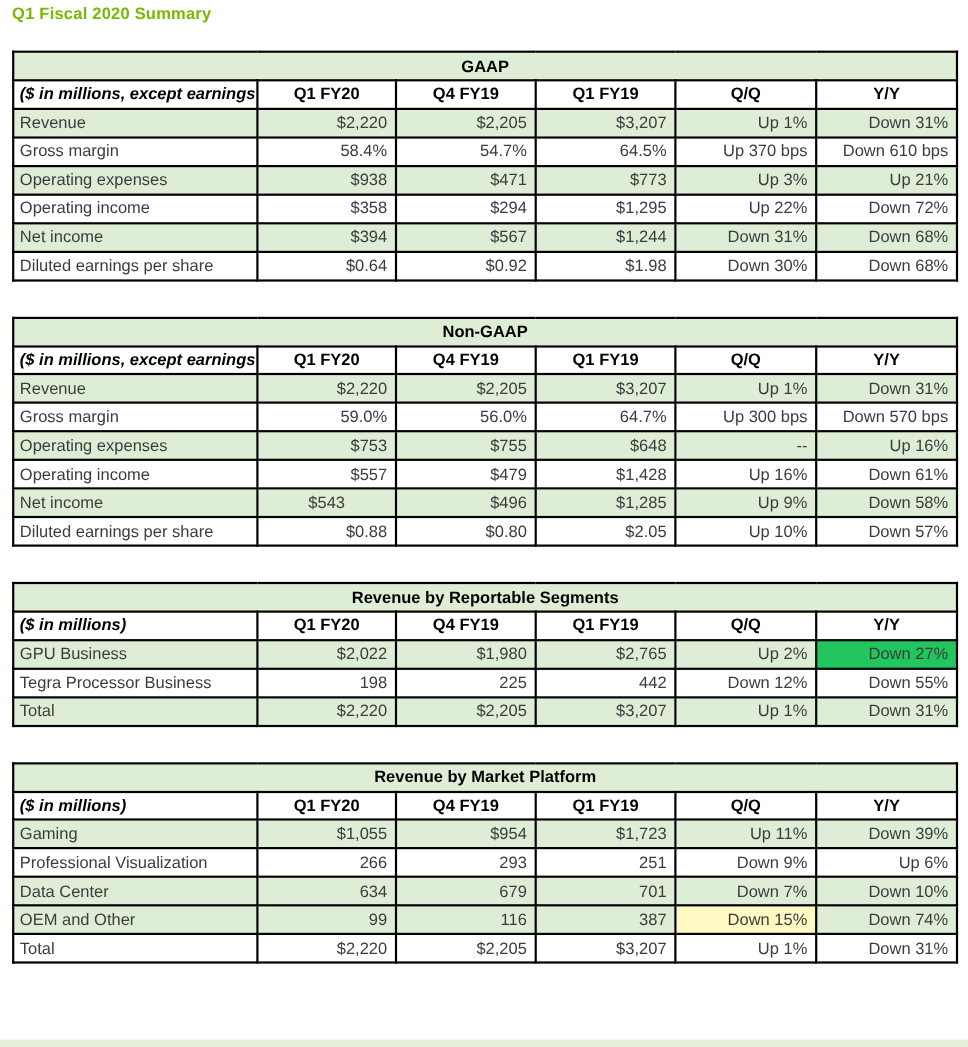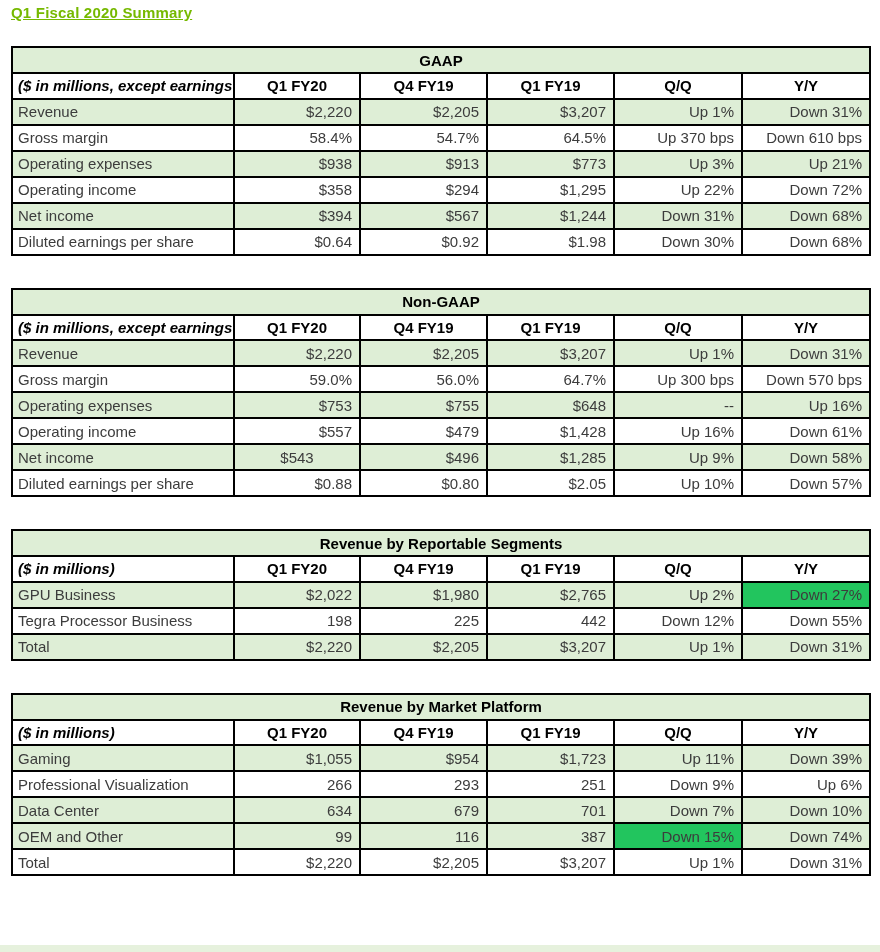--- a/index.html
+++ b/index.html
@@ -14,21 +14,20 @@
     position: relative;
     overflow: hidden;
   }
   .page {
     padding: 4px 10px 0 11px;
   }
   .page-title {
     display: inline-block;
     font-size: 15px;
     font-weight: 700;
-    text-decoration: underline;
     letter-spacing: 0.2px;
     cursor: pointer;
   }
   #tables {
     margin-top: 24px;
   }
   table.fin-table {
     border-collapse: collapse;
     table-layout: fixed;
     width: 858px;
@@ -126,21 +125,21 @@
             <td class="row-label">Gross margin</td>
             <td class="cell-val">58.4%</td>
             <td class="cell-val">54.7%</td>
             <td class="cell-val">64.5%</td>
             <td class="cell-val">Up 370 bps</td>
             <td class="cell-val">Down 610 bps</td>
           </tr>
           <tr class="row">
             <td class="row-label" style="background: rgb(222, 238, 214);">Operating expenses</td>
             <td class="cell-val" style="background: rgb(222, 238, 214);">$938</td>
-            <td class="cell-val" style="background: rgb(222, 238, 214);">$913</td>
+            <td class="cell-val" style="background: rgb(222, 238, 214);">$471</td>
             <td class="cell-val" style="background: rgb(222, 238, 214);">$773</td>
             <td class="cell-val" style="background: rgb(222, 238, 214);">Up 3%</td>
             <td class="cell-val" style="background: rgb(222, 238, 214);">Up 21%</td>
           </tr>
           <tr class="row">
             <td class="row-label">Operating income</td>
             <td class="cell-val">$358</td>
             <td class="cell-val">$294</td>
             <td class="cell-val">$1,295</td>
             <td class="cell-val">Up 22%</td>
@@ -325,21 +324,21 @@
             <td class="cell-val" style="background: rgb(222, 238, 214);">679</td>
             <td class="cell-val" style="background: rgb(222, 238, 214);">701</td>
             <td class="cell-val" style="background: rgb(222, 238, 214); margin-left: 45px;">Down 7%</td>
             <td class="cell-val" style="background: rgb(222, 238, 214);">Down 10%</td>
           </tr>
           <tr class="row">
             <td class="row-label" style="background: rgb(222, 238, 214);">OEM and Other</td>
             <td class="cell-val" style="background: rgb(222, 238, 214);">99</td>
             <td class="cell-val" style="background: rgb(222, 238, 214);">116</td>
             <td class="cell-val" style="background: rgb(222, 238, 214);">387</td>
-            <td class="cell-val" style="background: #22c55e; text-align: right;">Down 15%</td>
+            <td class="cell-val" style="background: #fef9c3; text-align: right;">Down 15%</td>
             <td class="cell-val" style="background: rgb(222, 238, 214);">Down 74%</td>
           </tr>
           <tr class="row">
             <td class="row-label">Total</td>
             <td class="cell-val">$2,220</td>
             <td class="cell-val">$2,205</td>
             <td class="cell-val">$3,207</td>
             <td class="cell-val">Up 1%</td>
             <td class="cell-val">Down 31%</td>
           </tr>

